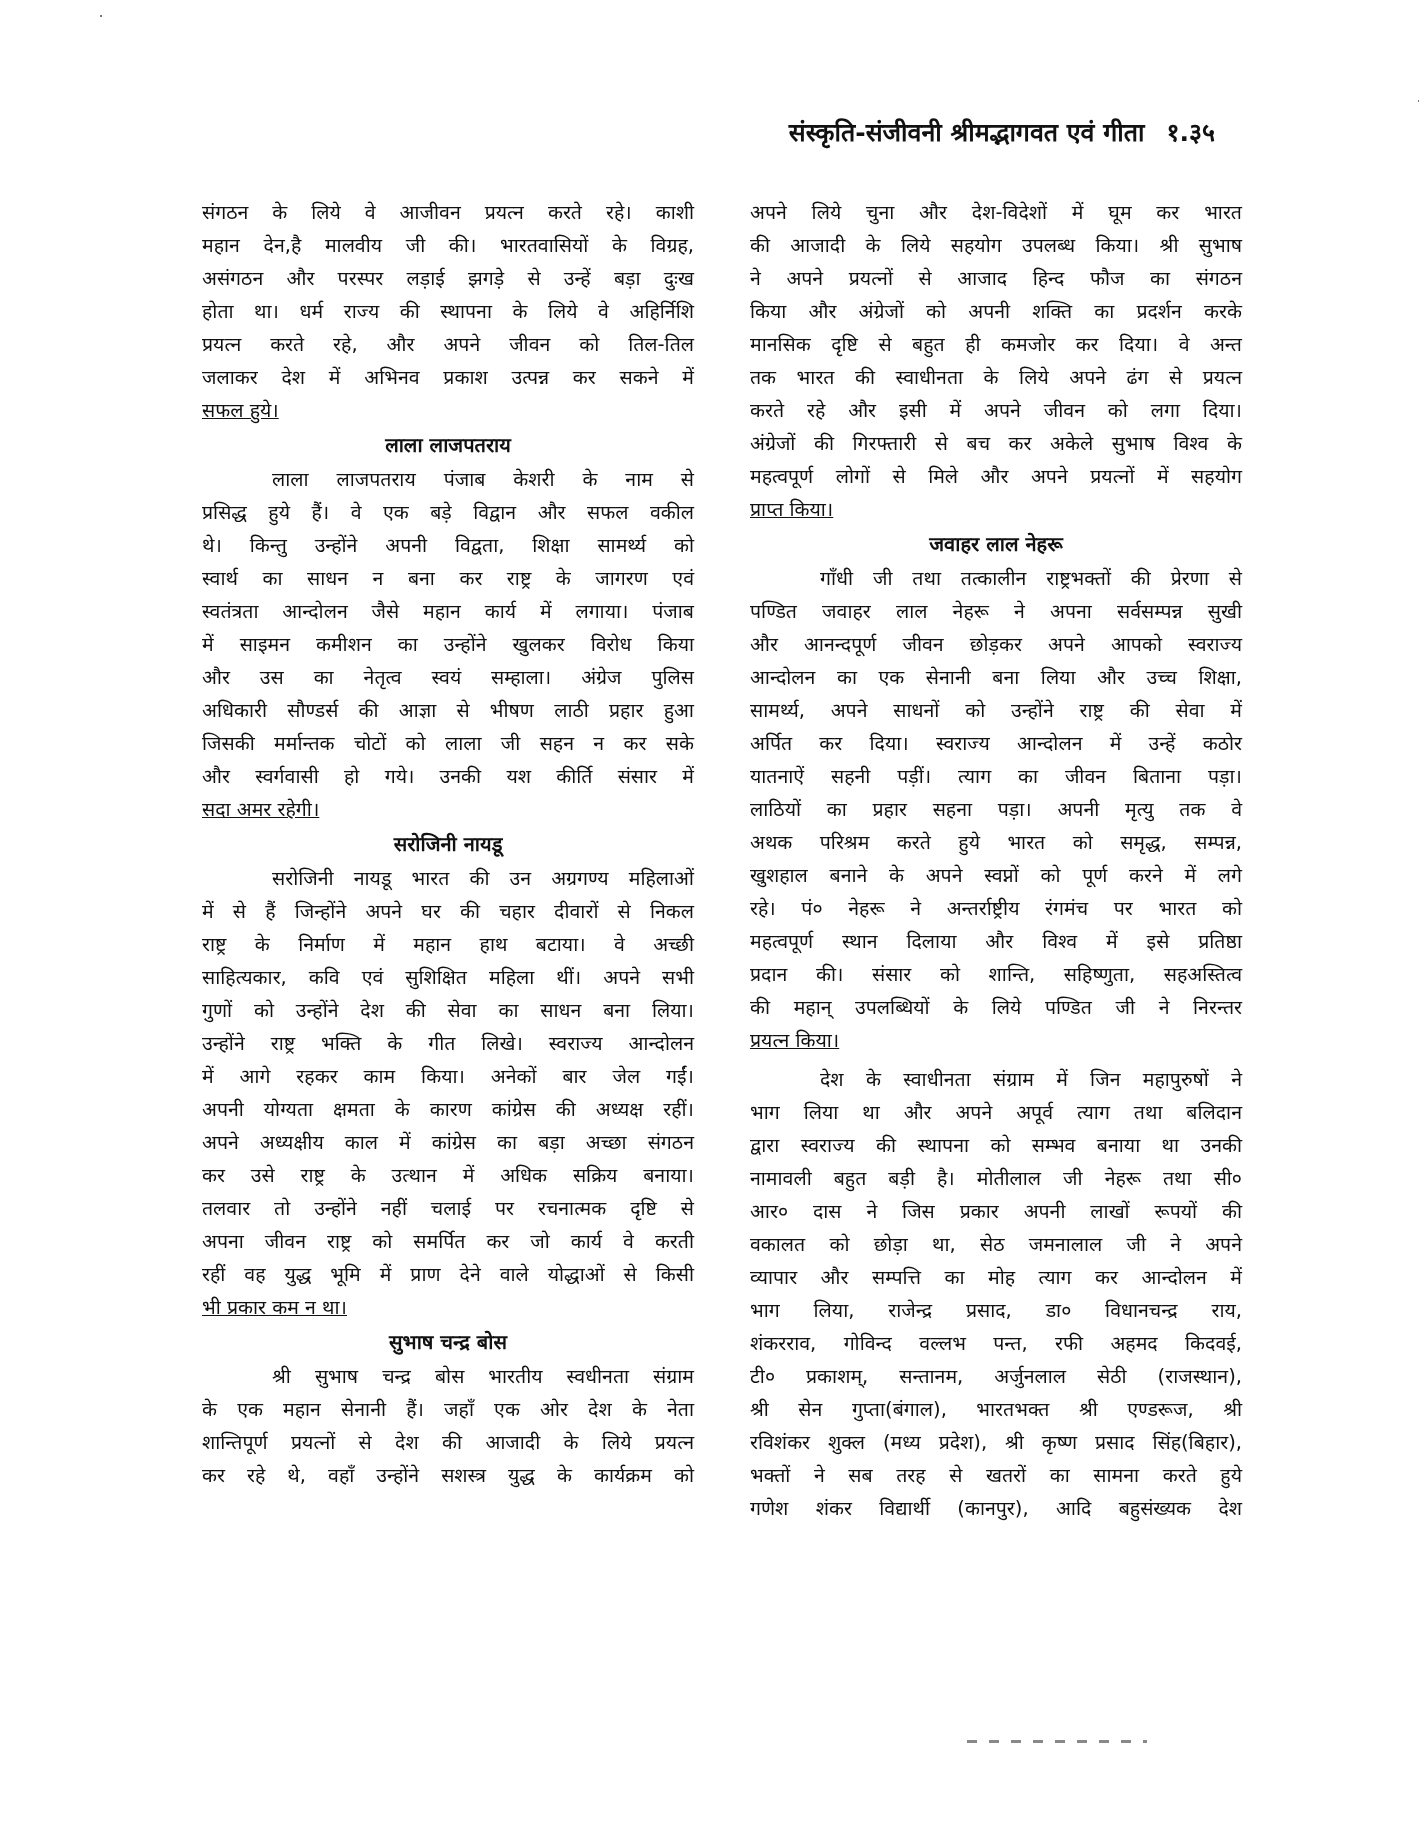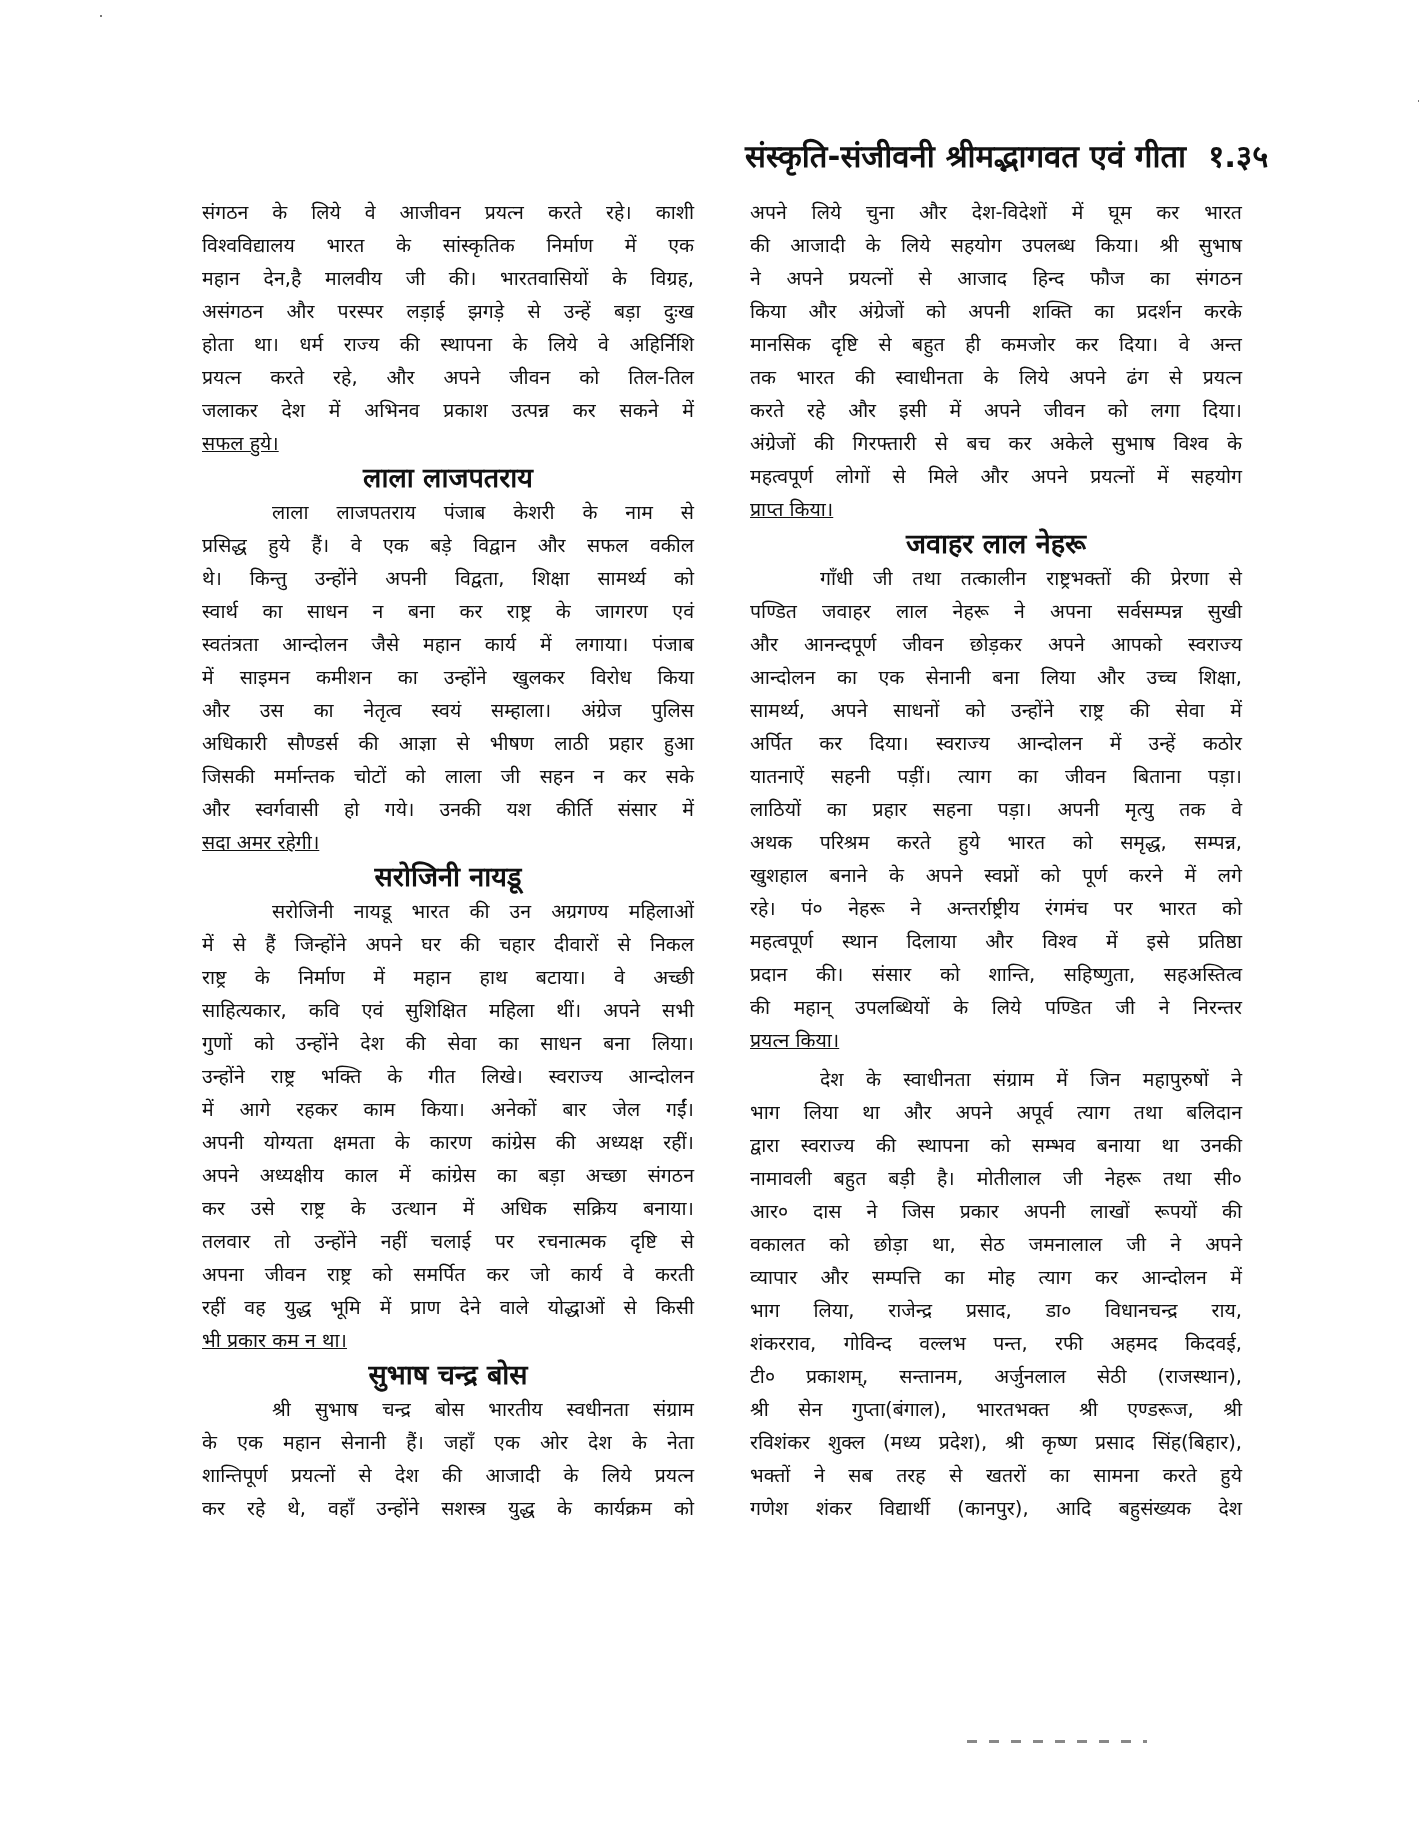--- a/index.html
+++ b/index.html
@@ -1,44 +1,43 @@
 <!DOCTYPE html>
 <html><head>
 <meta charset="utf-8">
 <style>
   html, body { margin:0; padding:0; background:#ffffff; }
   body { width:1419px; height:1836px; position:relative; overflow:hidden;
          font-family:"DejaVu Sans", sans-serif; color:#111; }
-  .running-head { position:absolute; left:745px; top:134px; width:470px; text-align:right;
-         font-weight:bold; font-size:31px; letter-spacing:0px; white-space:nowrap; }
+  .running-head { position:absolute; left:745px; top:114px; width:470px; text-align:right;
+         font-weight:bold; font-size:25px; letter-spacing:0px; white-space:nowrap; }
   .running-head .pg { margin-left:22px; }
   .col { position:absolute; top:196px; width:492px; font-size:19.5px; line-height:33px; }
   .col.left { left:202px; }
   .col.right { left:750px; }
   .ln { display:block; height:33px; white-space:nowrap; overflow:visible; text-align:justify;
         text-align-last:justify; }
   .ln.last { text-align-last:left;text-decoration:underline; }
   .ln.indent { padding-left:70px; }
   .heading { display:block; height:36px; line-height:36px; text-align:center; font-weight:bold;
-             font-size:27px; }
+             font-size:20px; }
   .gap { display:block; height:6px; }
   .dashes { position:absolute; left:967px; top:1740px; width:180px; height:3px;
             background:repeating-linear-gradient(90deg,#888 0 10px,transparent 10px 22px); }
   .speck { position:absolute; width:2px; height:2px; background:#777; }
 </style>
 </head>
 <body>
 
 <div class="running-head">
   <span>संस्कृति-संजीवनी श्रीमद्भागवत एवं गीता</span><span class="pg">१.३५</span>
 </div>
 
 <div class="col left" id="col-left">
     <span class="ln">संगठन के लिये वे आजीवन प्रयत्न करते रहे। काशी</span>
-    <span class="ln">विश्वविद्यालय भारत के सांस्कृतिक निर्माण में एक</span>
     <span class="ln">महान देन,है मालवीय जी की। भारतवासियों के विग्रह,</span>
     <span class="ln">असंगठन और परस्पर लड़ाई झगड़े से उन्हें बड़ा दुःख</span>
     <span class="ln">होता था। धर्म राज्य की स्थापना के लिये वे अहिर्निशि</span>
     <span class="ln">प्रयत्न करते रहे, और अपने जीवन को तिल-तिल</span>
     <span class="ln">जलाकर देश में अभिनव प्रकाश उत्पन्न कर सकने में</span>
     <span class="ln last">सफल हुये।</span>
     <span class="heading">लाला लाजपतराय</span>
     <span class="ln indent">लाला लाजपतराय पंजाब केशरी के नाम से</span>
     <span class="ln">प्रसिद्ध हुये हैं। वे एक बड़े विद्वान और सफल वकील</span>
     <span class="ln">थे। किन्तु उन्होंने अपनी विद्वता, शिक्षा सामर्थ्य को</span>

